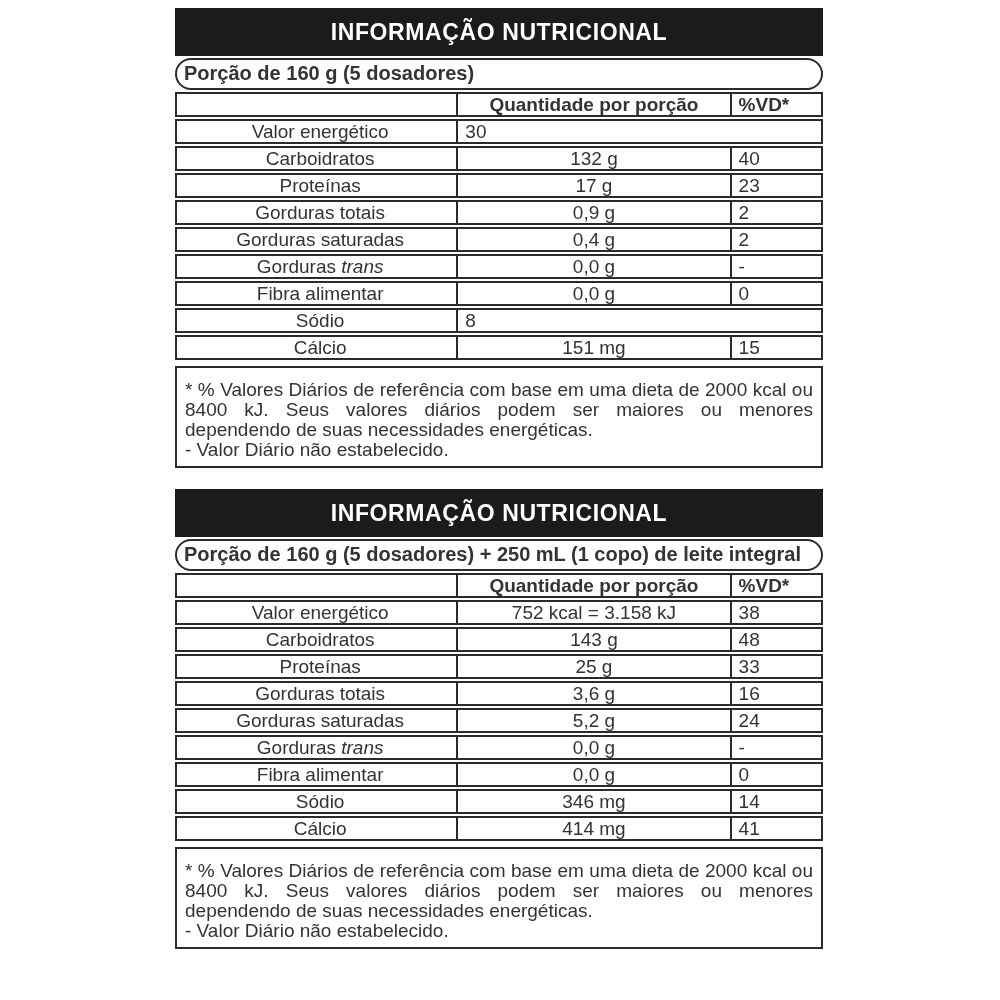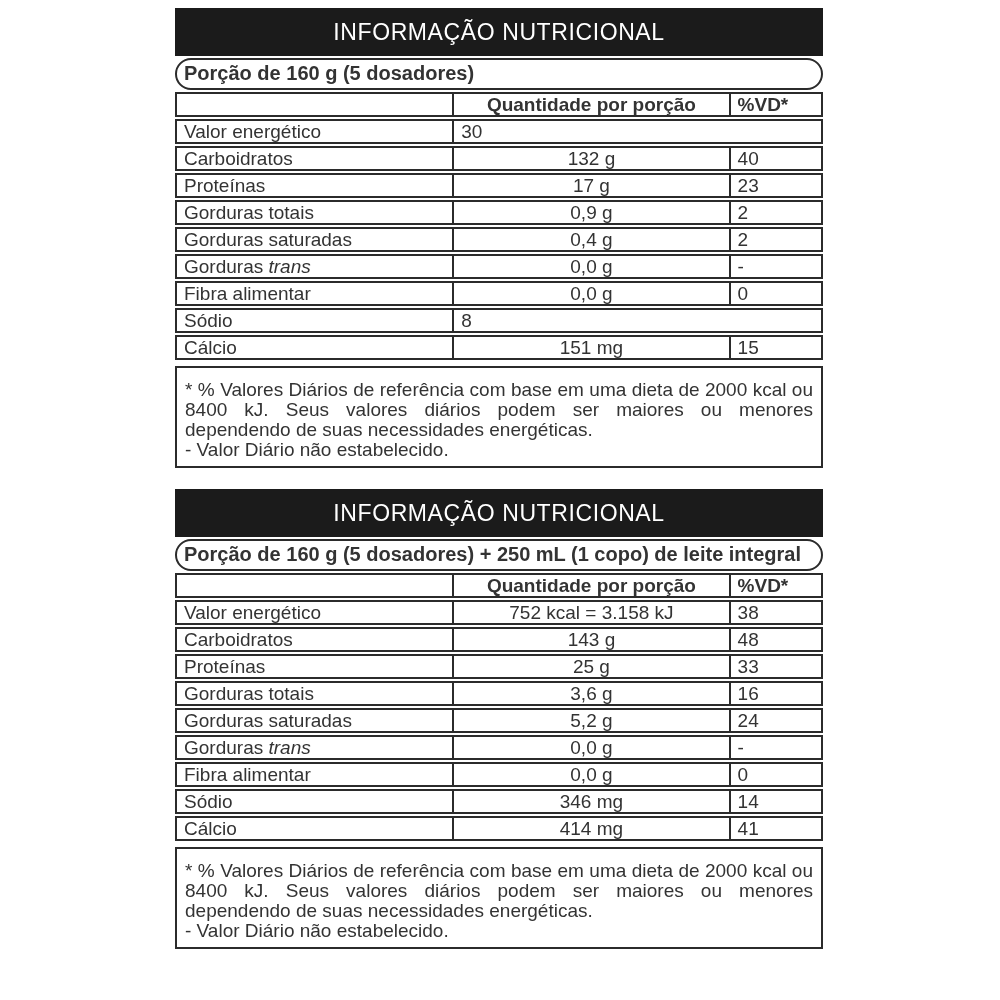--- a/index.html
+++ b/index.html
@@ -16,48 +16,48 @@
   .label-2 { top: 489px; }
 
   .titlebar {
     background: #1b1b1b;
     height: 48px;
     display: flex; align-items: center; justify-content: center;
   }
   .titlebar h1 {
     color: #ffffff;
     font-size: 23px;
-    font-weight: normal;
+    font-weight: bold;
     letter-spacing: 0.6px;
     white-space: nowrap;
   }
 
   .box {
     border: 2px solid #2b2b2b;
     background: #ffffff;
     margin-top: 2px;
   }
 
   .serving {
     padding: 2px 7px 3px 7px;
     font-weight: bold;
     font-size: 20px;
     line-height: 23px;
     border-radius: 16px;
   }
 
-  .row { display: flex; align-items: stretch; min-height: 25px; }
+  .row { display: flex; align-items: stretch; min-height: 25px; padding-left: 7px; }
   .cell {
     font-size: 19px;
     line-height: 21px;
     padding: 0 7px;
     overflow: hidden;
     white-space: nowrap;
   }
-  .c1 { width: 42.75%; text-align: left; }
+  .c1 { width: 42.75%; text-align: center; }
   .c2 { width: 42.9%;  text-align: center; border-left: 2px solid #2b2b2b; }
   .c3 { width: 14.35%; text-align: left; border-left: 2px solid #2b2b2b; }
   .head .cell { font-weight: bold; }
   .cell i { font-style: italic; }
 
   .footnote {
     margin-top: 6px;
     padding: 12px 8px 6px 8px;
     font-size: 19px;
     line-height: 20px;

